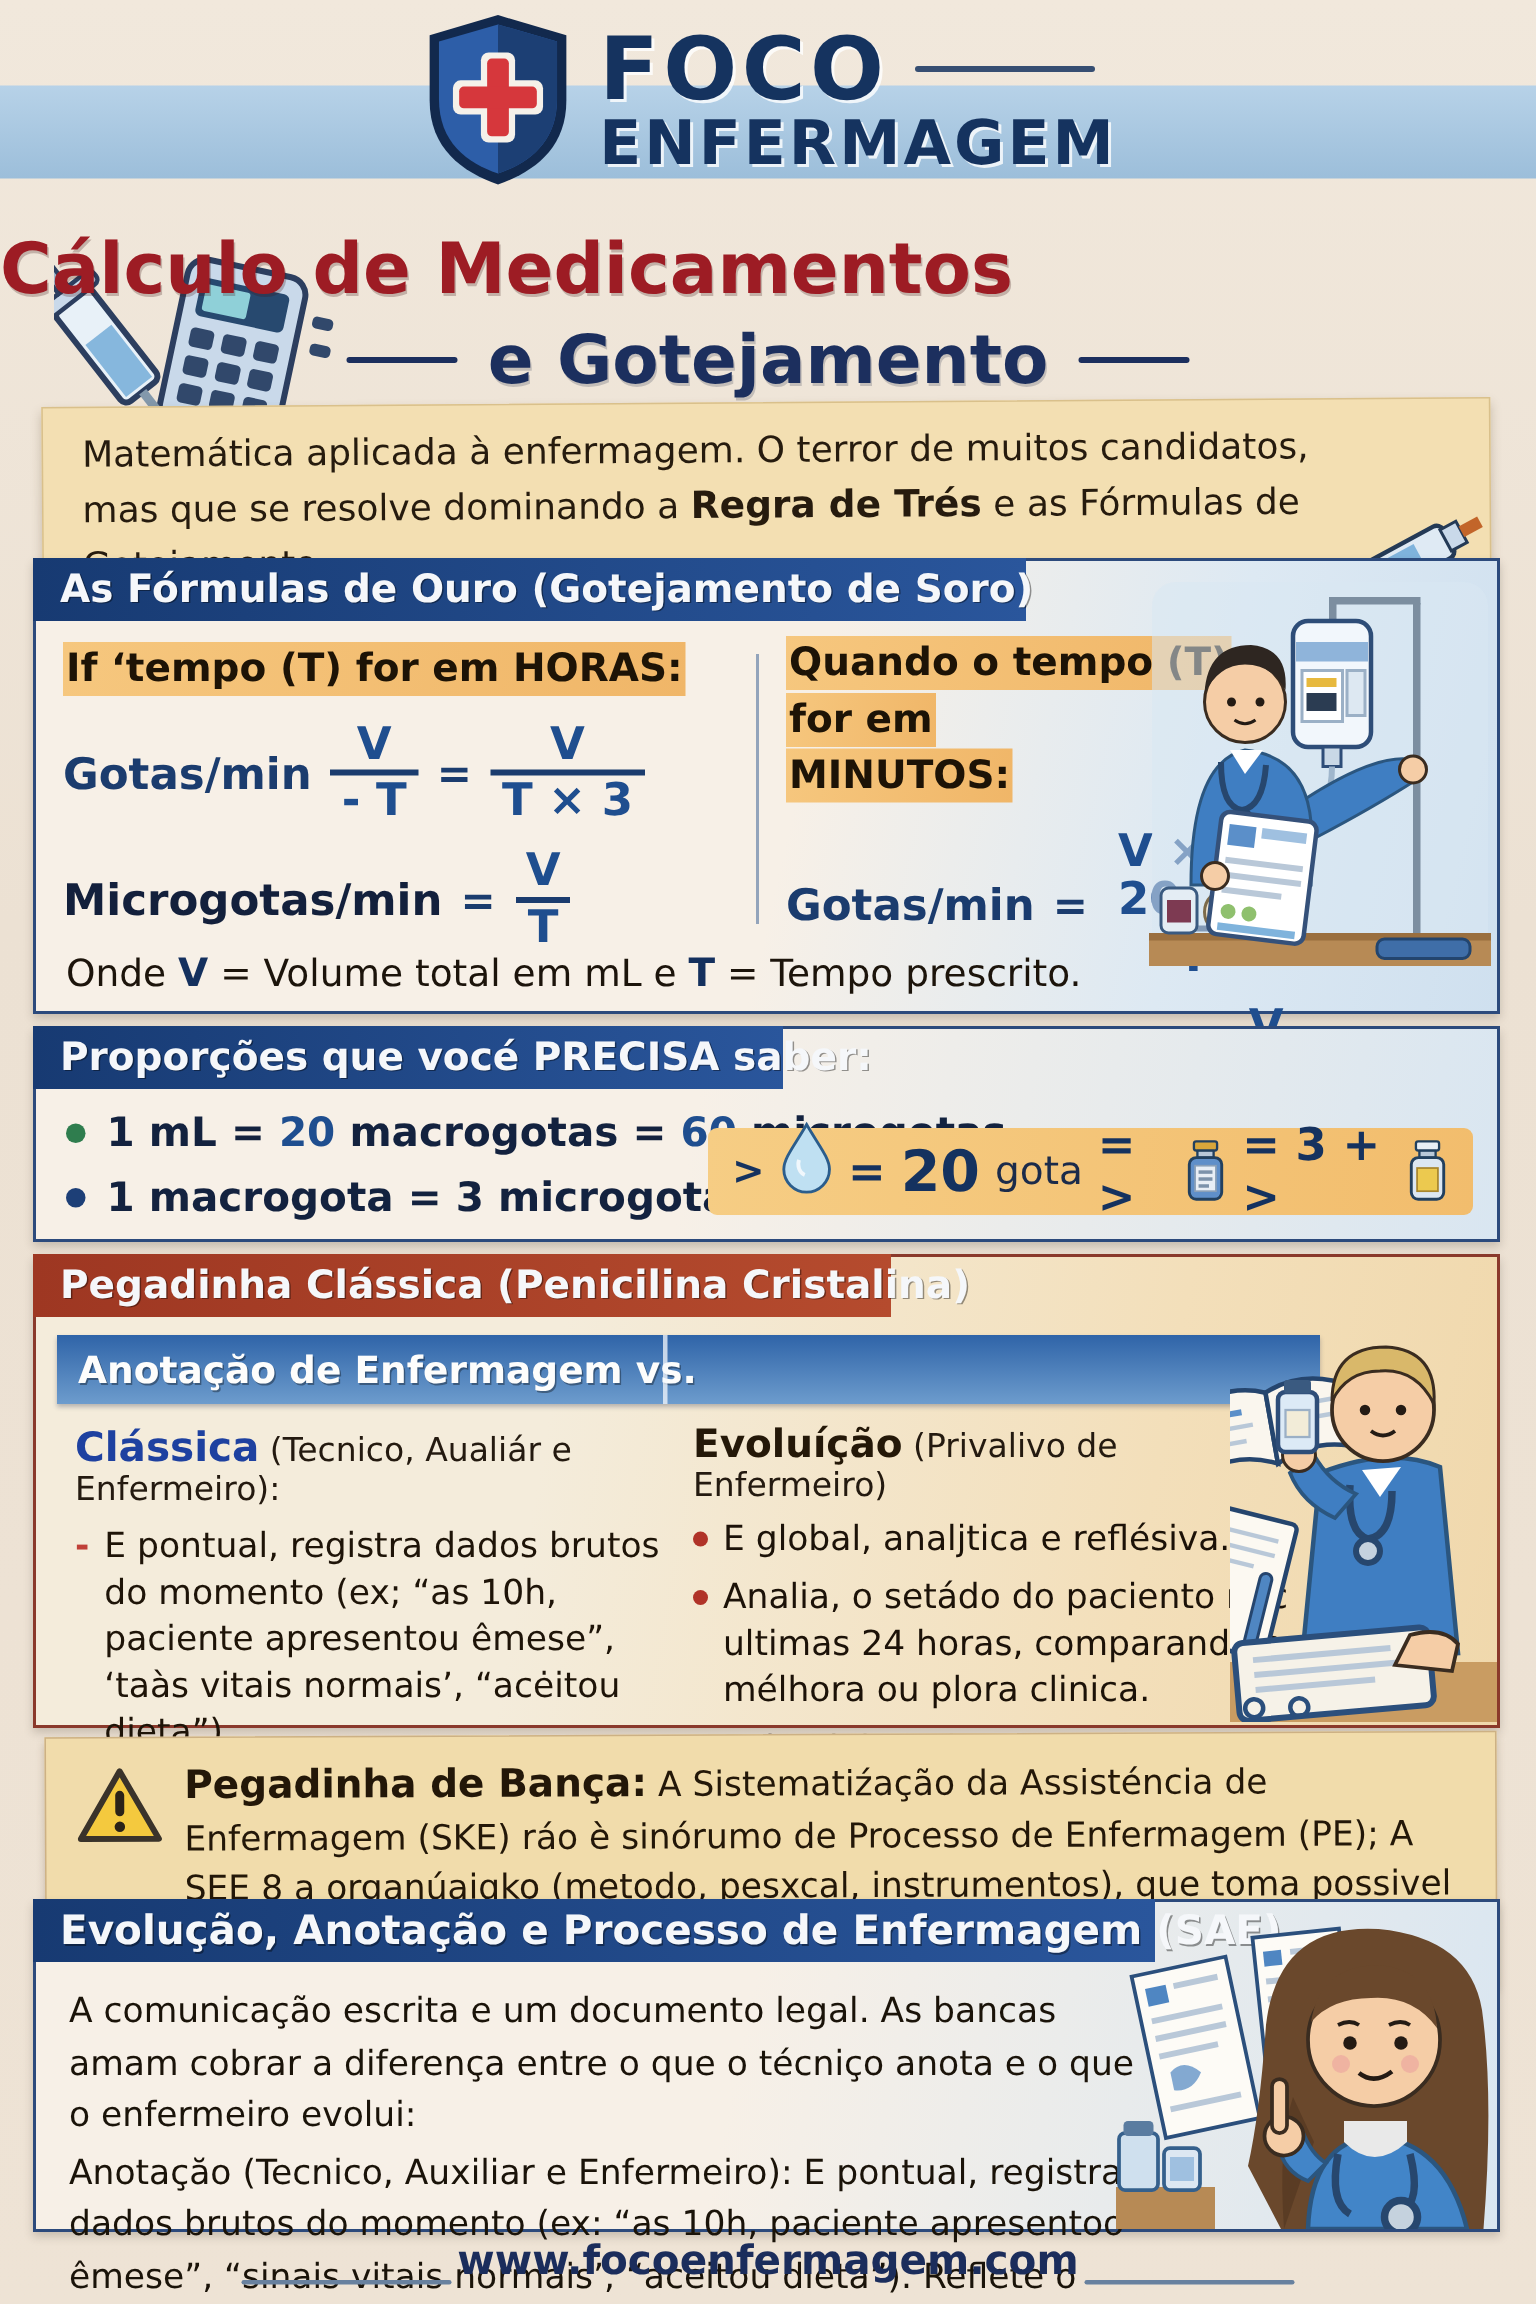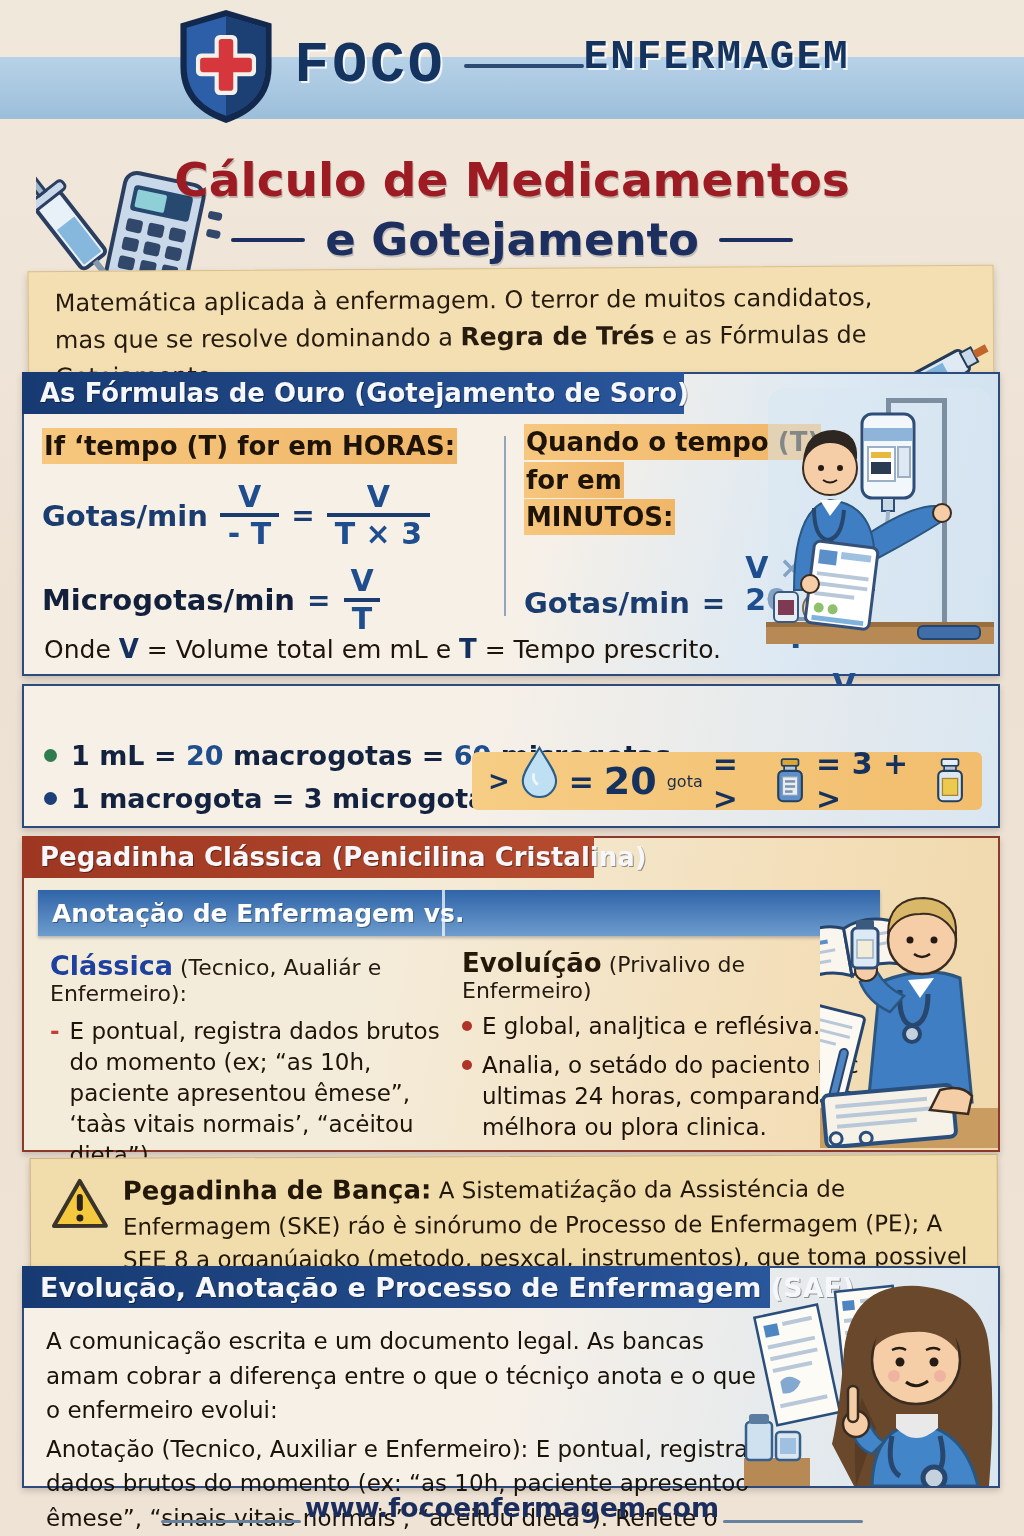--- a/index.html
+++ b/index.html
@@ -3,27 +3,27 @@
 <meta charset="utf-8">
 <style>
   html,body{margin:0;padding:0;}
   body{width:1024px;height:1536px;font-family:"DejaVu Sans","Liberation Sans",sans-serif;}
   .poster{position:relative;width:1024px;height:1536px;overflow:hidden;
     background:linear-gradient(180deg,#f1e8dc 0%,#ece1d3 40%,#eee3d5 100%);}
   
   .top-band{position:absolute;top:57px;left:0;right:0;height:62px;
     background:linear-gradient(180deg,#b7d2e8,#9cbeda);}
   .logo{position:absolute;top:8px;left:0;right:0;display:flex;justify-content:center;align-items:center;gap:16px;}
-  .logo-text{display:flex;line-height:1;font-family:Liberation Mono, monospace;}
+  .logo-text{display:flex;flex-direction:column;line-height:1;}
   .logo-foco-row{display:flex;align-items:center;gap:18px;}
   .logo-foco{font-size:58px;font-weight:bold;color:#15335f;letter-spacing:3px;text-shadow:2px 2px 0 rgba(255,255,255,.8);}
   .logo-dash{width:120px;height:4px;background:#15335f;border-radius:2px;opacity:.85;}
   .logo-enf{font-size:41px;font-weight:bold;color:#15335f;letter-spacing:2px;text-shadow:2px 2px 0 rgba(255,255,255,.8);}
   
-  .title-wrap{position:absolute;top:152px;left:0;right:0;text-align:center;}
+  .title-wrap{position:absolute;top:152px;left:0;right:0;text-align:left;}
   .title-l1{font-size:47px;font-weight:bold;color:#9d1c24;text-shadow:1px 2px 0 rgba(60,20,20,.25);}
   .title-l2{margin-top:6px;display:flex;justify-content:center;align-items:center;gap:20px;
     font-size:45px;font-weight:bold;color:#1c2f5e;text-shadow:1px 2px 0 rgba(20,30,60,.2);}
   .title-dash{width:74px;height:4px;background:#1c2f5e;border-radius:2px;}
   .calc-illustration{position:absolute;left:36px;top:158px;}
   
   .intro{position:absolute;left:28px;right:30px;top:268px;background:#f3dfb2;border:1px solid #d9c08b;
     box-shadow:0 4px 7px rgba(90,70,40,.28);transform:rotate(-.4deg);
     padding:13px 96px 15px 26px;font-size:24px;line-height:1.5;color:#261b0e;}
   .intro b{font-size:25px;}
@@ -61,21 +61,21 @@
   .dot{width:13px;height:13px;border-radius:50%;flex:0 0 auto;}
   .dot.green{background:#2f7d4e;}
   .dot.blue{background:#1d3f77;}
   .num-blue{color:#1f4e8f;}
   .prop-strip{position:absolute;left:448px;right:16px;top:66px;height:58px;border-radius:6px;
     background:linear-gradient(95deg,#f6cd84,#f2bd6d);display:flex;align-items:center;gap:10px;
     padding:0 16px;font-weight:bold;color:#15325f;}
   .strip-gt{font-size:26px;}
   .strip-eq{font-size:30px;}
   .strip-num{font-size:38px;}
-  .strip-word{font-size:16px;font-weight:normal;color:#1b2b4a;}
+  .strip-word{font-size:26px;font-weight:normal;color:#1b2b4a;}
   .droplet{margin-top:-22px;}
   
   .card-peg{top:836px;height:312px;border-color:#8a392b;
     background:linear-gradient(100deg,#f4ecdb 35%,#f3dfba 75%,#f0d8ac);}
   .card-peg .card-header{width:572px;background:linear-gradient(90deg,#9e3722,#b54b2e);}
   .vs-header{position:absolute;top:52px;left:14px;width:842px;height:46px;display:flex;
     background:linear-gradient(180deg,#2f64a8,#6d9ccd);box-shadow:0 2px 3px rgba(40,50,80,.3);}
   .vs-cell{color:#fdfdfc;font-weight:bold;font-size:25px;padding:9px 14px 0;box-sizing:border-box;
     text-shadow:1px 1px 0 rgba(0,0,0,.35);white-space:nowrap;}
   .vs-cell.left{width:404px;}
@@ -280,20 +280,21 @@
       </g>
       <circle cx="44" cy="198" r="9" fill="#f5cda6" stroke="#3a2c20" stroke-width="2"></circle>
     </svg>
 
     <div class="f-note">
       <span>Onde </span><b>V</b><span> = Volume total em mL e </span><b>T</b><span> = Tempo prescrito.</span>
     </div>
   </div>
 
   <div class="card card-prop">
+    <div class="card-header">Proporções que vocé PRECISA saber:</div>
     <div class="prop-bullets">
       <div class="bullet-row">
         <span class="dot green"></span>
         <span><span>1 mL = </span><span class="num-blue">20</span><span> macrogotas = </span><span class="num-blue">60</span><span> microgotas</span></span>
       </div>
       <div class="bullet-row">
         <span class="dot blue"></span>
         <span>1 macrogota = 3 microgotas.</span>
       </div>
     </div>

